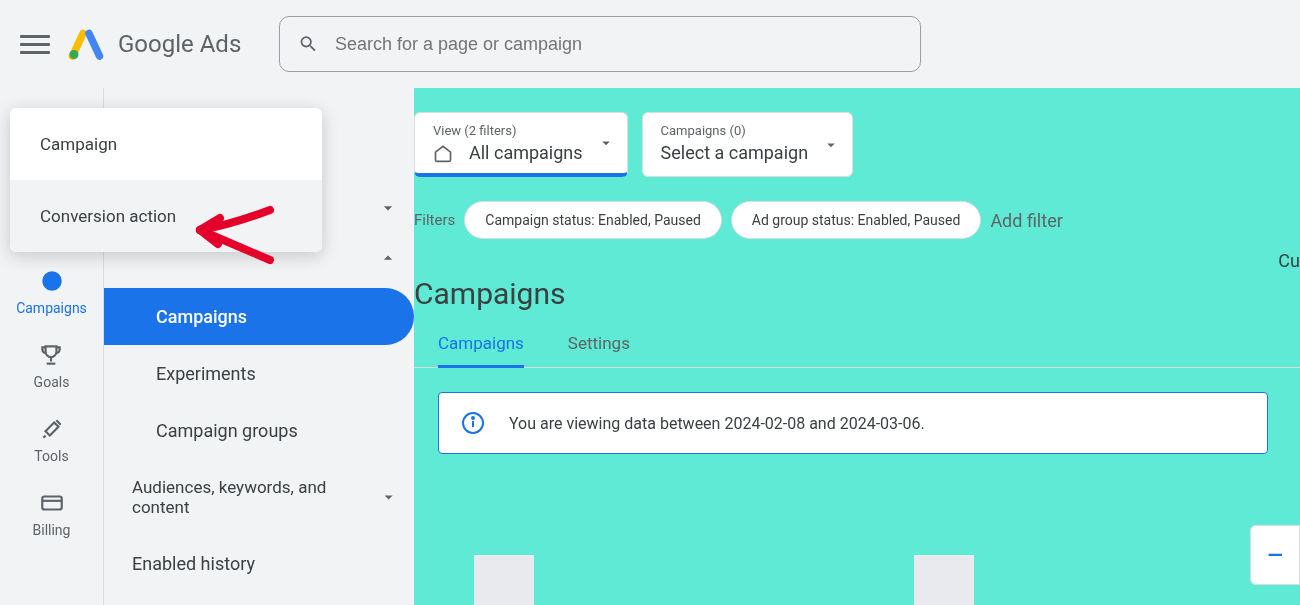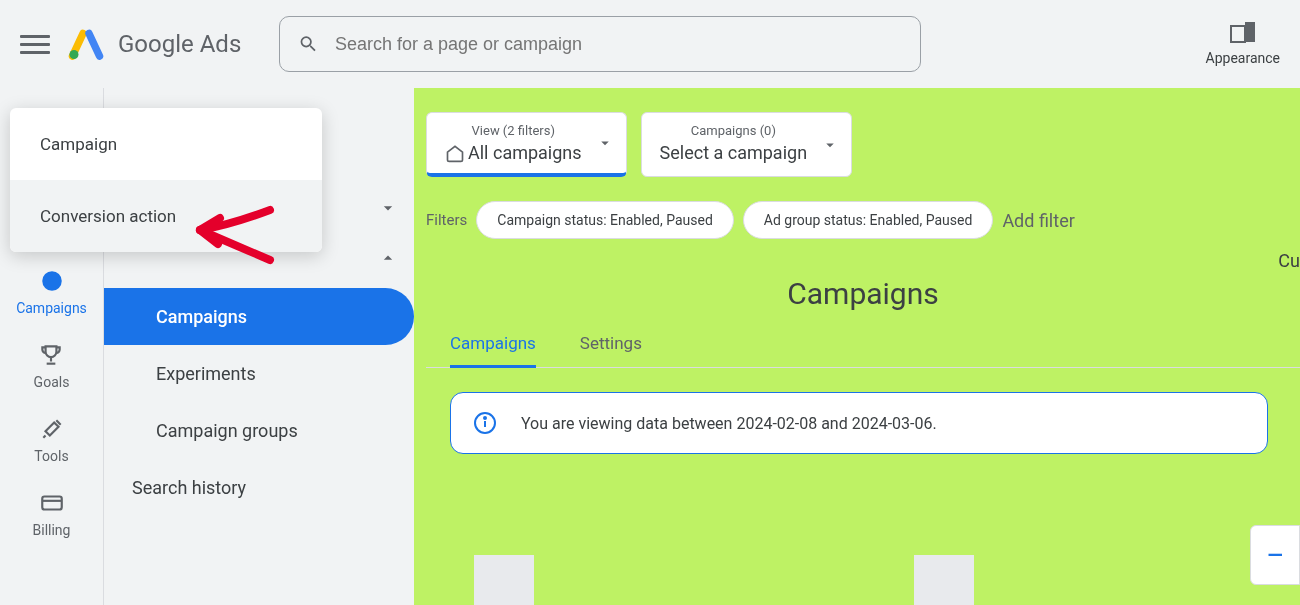--- a/index.html
+++ b/index.html
@@ -137,25 +137,24 @@
       justify-content: space-between;
       align-items: center;
       padding-left: 28px;
       padding-right: 16px;
       font-size: 17px;
     }
 
     
     .content {
       flex: 1;
-      background: #bef264;
-      padding: 24px 0 0 12px;
+      background: #5eead4;
+      padding: 24px 0 0 0;
       position: relative;
       overflow: hidden;
-      text-align: center;
     }
     .filterbar {
       display: flex;
       gap: 14px;
       padding-left: 0;
       margin-bottom: 24px;
     }
     .filtercard {
       border: 1px solid #dadce0;
       border-radius: 6px;
@@ -170,21 +169,21 @@
     .filtercard .small {
       font-size: 13px;
       color: #5f6368;
       margin-bottom: 4px;
     }
     .filtercard .big {
       font-size: 18px;
       color: #3c4043;
       display: flex;
       align-items: center;
-      gap: 3px;
+      gap: 16px;
     }
     .filtercard .chev {
       position: absolute;
       right: 12px;
       top: 50%;
       transform: translateY(-50%);
     }
 
     .filters-row {
       display: flex;
@@ -247,21 +246,21 @@
       left: 0;
       right: 0;
       bottom: -1px;
       height: 3px;
       background: #1a73e8;
     }
 
     .infobox {
       margin: 24px 32px 0 24px;
       border: 1px solid #1a73e8;
-      border-radius: 13px;
+      border-radius: 4px;
       background: #fff;
       padding: 18px 22px;
       display: flex;
       align-items: center;
       gap: 24px;
     }
     .info-text {
       font-size: 16px;
       color: #3c4043;
     }
@@ -347,27 +346,20 @@
     </svg>
     <span class="product-name">Google Ads</span>
   </div>
   <div class="searchbox">
     <svg width="22" height="22" viewBox="0 0 24 24" fill="#5f6368">
       <path d="M15.5 14h-.79l-.28-.27A6.471 6.471 0 0 0 16 9.5 6.5 6.5 0 1 0 9.5 16c1.61 0 3.09-.59 4.23-1.57l.27.28v.79l5 4.99L20.49 19l-4.99-5zm-6 0C7.01 14 5 11.99 5 9.5S7.01 5 9.5 5 14 7.01 14 9.5 11.99 14 9.5 14z"></path>
     </svg>
     <input type="text" placeholder="Search for a page or campaign" style="">
   </div>
   <div class="topbar-spacer"></div>
-  <div class="appearance">
-    <svg width="26" height="22" viewBox="0 0 26 22">
-      <rect x="1" y="4" width="14" height="16" fill="none" stroke="#5f6368" stroke-width="2"></rect>
-      <rect x="15" y="0" width="10" height="20" fill="#5f6368"></rect>
-    </svg>
-    <span class="appearance-label">Appearance</span>
-  </div>
 </div>
 
 <div class="main">
 
   <div class="iconrail">
     <div class="rail-item active">
       <svg viewBox="0 0 24 24" fill="#1a73e8">
           <circle cx="12" cy="12" r="9"></circle>
         </svg>
       <span>Campaigns</span>
@@ -406,21 +398,27 @@
         </svg>
     </div>
     <div class="collapse-row" style="height:60px;">
       <svg class="chev-icon" viewBox="0 0 24 24" fill="#5f6368">
           <path d="M7 14l5-5 5 5z"></path>
         </svg>
     </div>
     <div class="nav-item pill">Campaigns</div>
     <div class="nav-item">Experiments</div>
     <div class="nav-item">Campaign groups</div>
-    <div class="nav-item" style="padding-left:28px;">Search history</div>
+    <div class="nav-item parent">
+      <span>Audiences, keywords, and content</span>
+      <svg class="chev-icon" viewBox="0 0 24 24" fill="#5f6368">
+          <path d="M7 10l5 5 5-5z"></path>
+        </svg>
+    </div>
+    <div class="nav-item" style="padding-left:28px;">Enabled history</div>
   </div>
 
   <div class="content">
 
     <div class="filterbar" style="padding-left:0;">
       <div class="filtercard active">
         <div class="small">View (2 filters)</div>
         <div class="big">
           <svg width="20" height="20" viewBox="0 0 24 24" fill="none" stroke="#5f6368" stroke-width="2">
             <path d="M3 11l9-7 9 7v9a2 2 0 0 1-2 2H5a2 2 0 0 1-2-2v-9z"></path>

